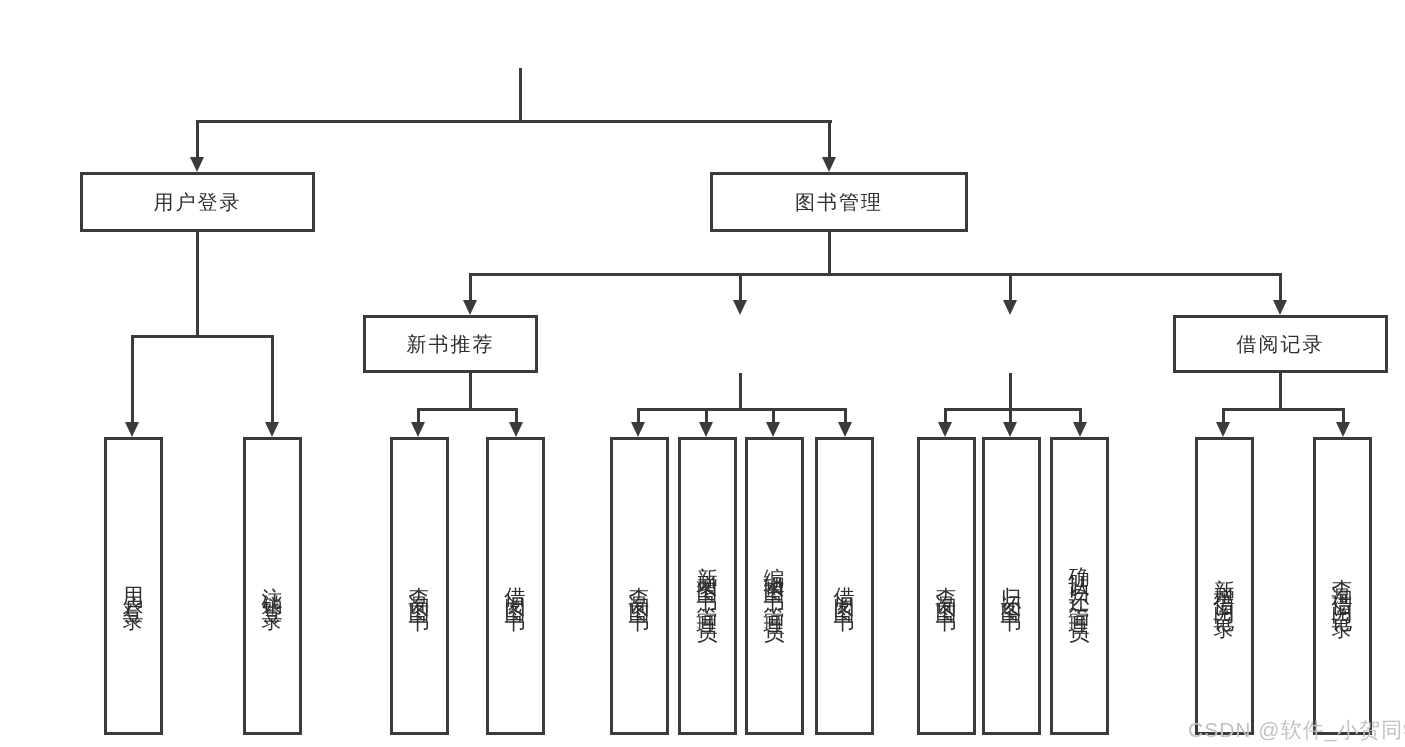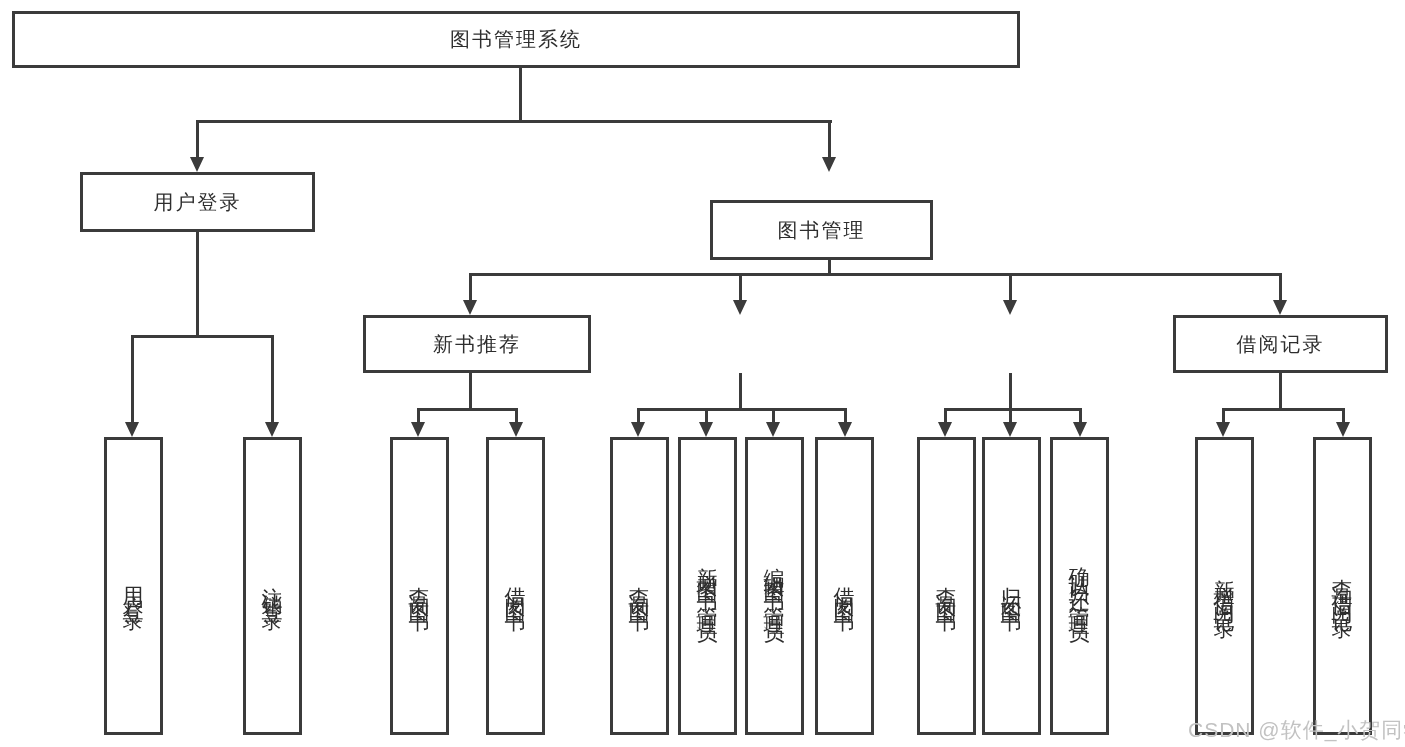--- a/index.html
+++ b/index.html
@@ -133,27 +133,26 @@
   <div class="arrow" style="left:1003px; top:422px;"></div>
   <div class="arrow" style="left:1073px; top:422px;"></div>
 
   <div class="line" style="left:1279px; top:373px; width:3px; height:38px;"></div>
   <div class="line" style="left:1222px; top:408px; width:123px; height:3px;"></div>
   <div class="line" style="left:1222px; top:408px; width:3px; height:17px;"></div>
   <div class="line" style="left:1342px; top:408px; width:3px; height:17px;"></div>
   <div class="arrow" style="left:1216px; top:422px;"></div>
   <div class="arrow" style="left:1336px; top:422px;"></div>
 
-  <div class="box" style="left:12px; top:11px; width:1008px; height:57px;">图书管理系统</div>
 
   <div class="box" style="left:80px; top:172px; width:235px; height:60px;">用户登录</div>
 
-  <div class="box" style="left:710px; top:172px; width:223px; height:60px;margin-top:28px;">图书管理</div>
-
-  <div class="box" style="left:363px; top:315px; width:228px; height:58px;">新书推荐</div>
+  <div class="box" style="left:710px; top:172px; width:258px; height:60px;">图书管理</div>
+
+  <div class="box" style="left:363px; top:315px; width:175px; height:58px;">新书推荐</div>
 
 
 
   <div class="box" style="left:1173px; top:315px; width:215px; height:58px;">借阅记录</div>
 
   <div class="vbox" style="left:104px;">
     <span class="vtext">用户登录</span>
   </div>
   <div class="vbox" style="left:243px;">
     <span class="vtext">注销登录</span>

